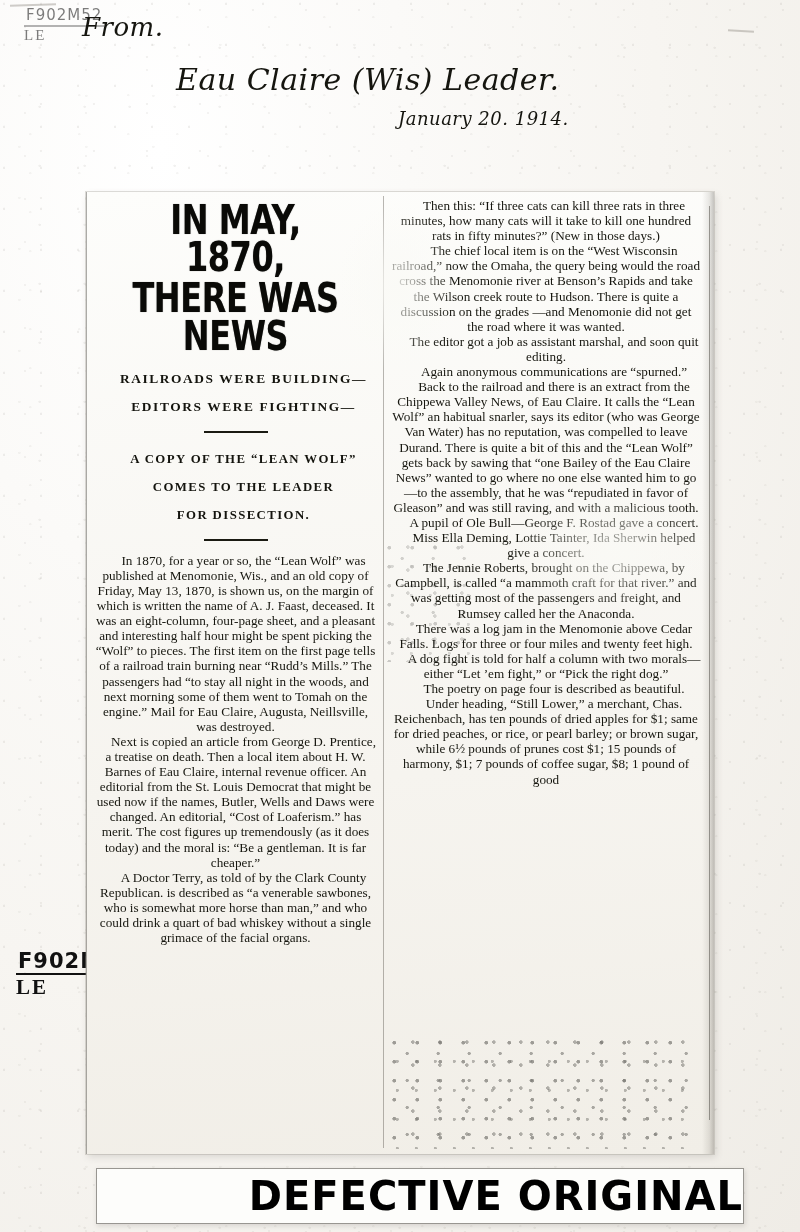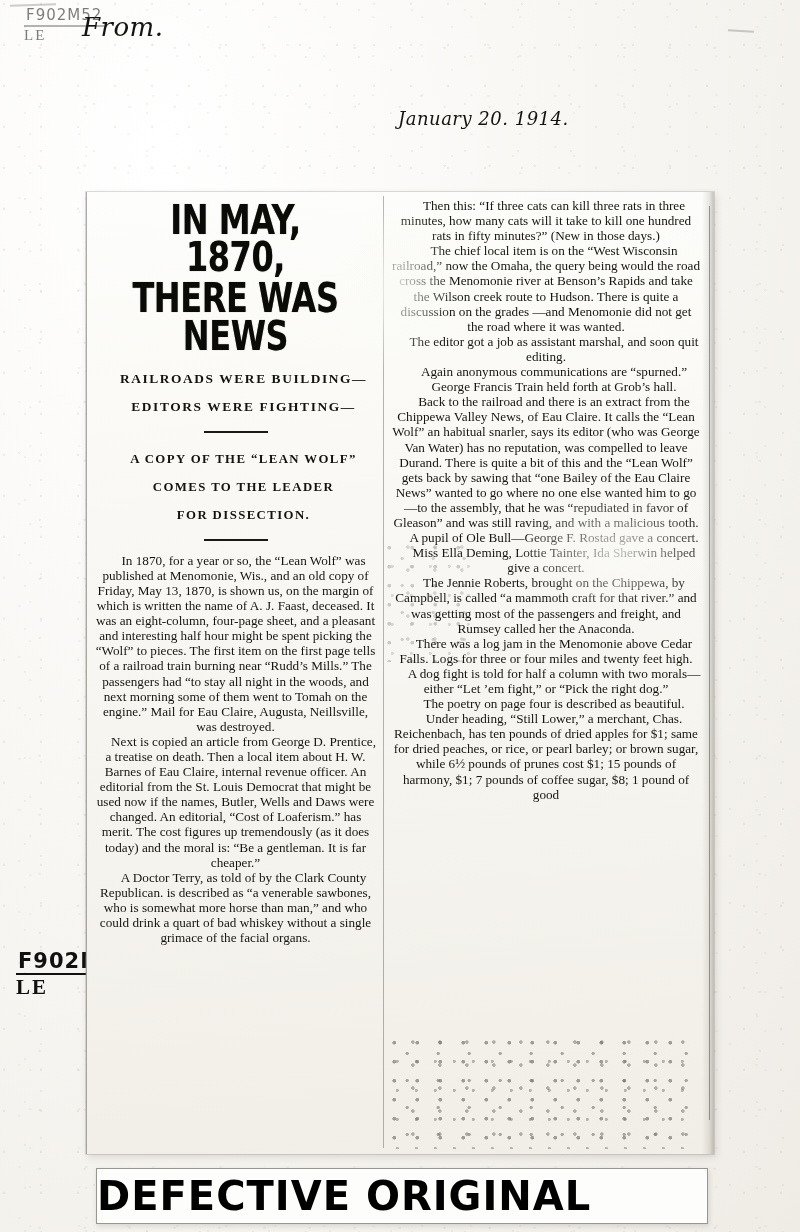--- a/index.html
+++ b/index.html
@@ -151,21 +151,21 @@
      background:radial-gradient(ellipse,rgba(250,250,246,.75) 0%,rgba(250,250,246,0) 72%);}
 
   
   #defective-banner{
     position:absolute;
     left:96px;top:1168px;
     width:610px;height:54px;
     background:#fdfdfb;
     border:1px solid rgba(70,66,58,.55);
     box-shadow:1px 2px 5px rgba(90,85,75,.18);
-    display:flex;align-items:center;justify-content:flex-start;
+    display:flex;align-items:center;justify-content:flex-end;padding-left:36px;
   }
   #defective-text{
     font-family:"DejaVu Sans",sans-serif;
     font-weight:bold;
     font-size:40px;
     letter-spacing:1px;
     color:#000;
     white-space:nowrap;
   }
 
@@ -187,20 +187,21 @@
     <span class="cn-top">F902M52</span>
     <span class="cn-bot">LE</span>
   </div>
 
   <div class="callnum" id="callnum-left">
     <span class="cn-top">F902M52</span>
     <span class="cn-bot">LE</span>
   </div>
 
   <div class="hand" id="hand-from">From.</div>
+  <div class="hand" id="hand-paper">Eau Claire (Wis) Leader.</div>
   <div class="hand" id="hand-date">January 20. 1914.</div>
 
   <div id="clipping">
     <div class="edge-rule" id="edge-left"></div>
     <div class="edge-rule" id="edge-right"></div>
     <div class="edge-rule" id="col-rule"></div>
 
     <div class="cols">
 
       <div class="col" id="col-1">
@@ -224,21 +225,20 @@
         <p class="body-start">In 1870, for a year or so, the “Lean Wolf” was published at Menomonie, Wis., and an old copy of Friday, May 13, 1870, is shown us, on the margin of which is written the name of A. J. Faast, deceased. It was an eight-column, four-page sheet, and a pleasant and interesting half hour might be spent picking the “Wolf” to pieces. The first item on the first page tells of a railroad train burning near “Rudd’s Mills.” The passengers had “to stay all night in the woods, and next morning some of them went to Tomah on the engine.” Mail for Eau Claire, Augusta, Neillsville, was destroyed.</p>
         <p>Next is copied an article from George D. Prentice, a treatise on death. Then a local item about H. W. Barnes of Eau Claire, internal revenue officer. An editorial from the St. Louis Democrat that might be used now if the names, Butler, Wells and Daws were changed. An editorial, “Cost of Loaferism.” has merit. The cost figures up tremendously (as it does today) and the moral is: “Be a gentleman. It is far cheaper.”</p>
         <p>A Doctor Terry, as told of by the Clark County Republican. is described as “a venerable sawbones, who is somewhat more horse than man,” and who could drink a quart of bad whiskey without a single grimace of the facial organs.</p>
       </div>
 
       <div class="col" id="col-2">
         <p>Then this: “If three cats can kill three rats in three minutes, how many cats will it take to kill one hundred rats in fifty minutes?” (New in those days.)</p>
         <p>The chief local item is on the “West Wisconsin railroad,” now the Omaha, the query being would the road cross the Menomonie river at Benson’s Rapids and take the Wilson creek route to Hudson. There is quite a discussion on the grades —and Menomonie did not get the road where it was wanted.</p>
         <p>The editor got a job as assistant marshal, and soon quit editing.</p>
         <p>Again anonymous communications are “spurned.”</p>
-        <p>George Francis Train held forth at Grob’s hall.</p>
         <p>Back to the railroad and there is an extract from the Chippewa Valley News, of Eau Claire. It calls the “Lean Wolf” an habitual snarler, says its editor (who was George Van Water) has no reputation, was compelled to leave Durand. There is quite a bit of this and the “Lean Wolf” gets back by sawing that “one Bailey of the Eau Claire News” wanted to go where no one else wanted him to go—to the assembly, that he was “repudiated in favor of Gleason” and was still raving, and with a malicious tooth.</p>
         <p>A pupil of Ole Bull—George F. Rostad gave a concert.</p>
         <p>Miss Ella Deming, Lottie Tainter, Ida Sherwin helped give a concert.</p>
         <p>The Jennie Roberts, brought on the Chippewa, by Campbell, is called “a mammoth craft for that river.” and was getting most of the passengers and freight, and Rumsey called her the Anaconda.</p>
         <p>There was a log jam in the Menomonie above Cedar Falls. Logs for three or four miles and twenty feet high.</p>
         <p>A dog fight is told for half a column with two morals—either “Let ’em fight,” or “Pick the right dog.”</p>
         <p>The poetry on page four is described as beautiful.</p>
         <p>Under heading, “Still Lower,” a merchant, Chas. Reichenbach, has ten pounds of dried apples for $1; same for dried peaches, or rice, or pearl barley; or brown sugar, while 6½ pounds of prunes cost $1; 15 pounds of harmony, $1; 7 pounds of coffee sugar, $8; 1 pound of good</p>
       </div>
 

